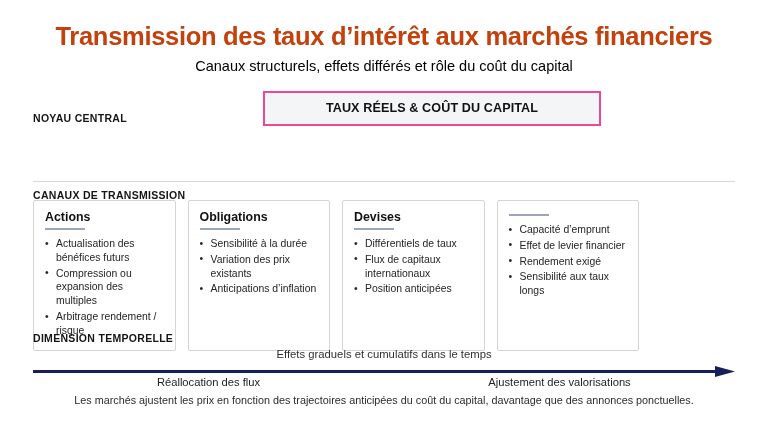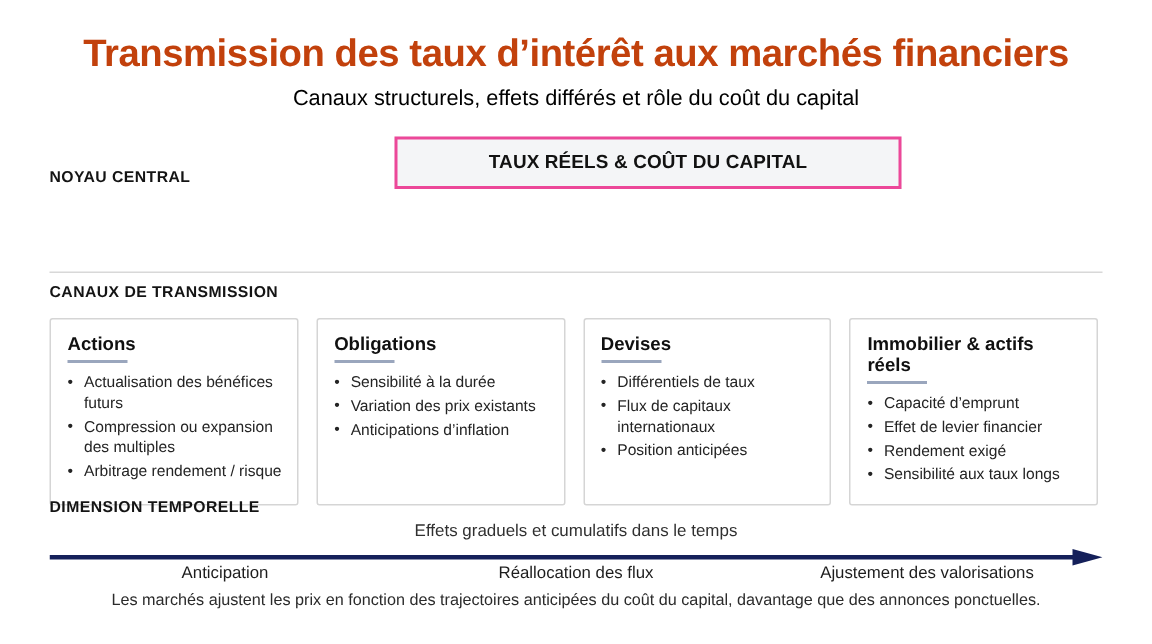--- a/index.html
+++ b/index.html
@@ -96,22 +96,22 @@
 
   
   .channels-tag {
     position: absolute;
     left: 33px;
     top: 189px;
   }
   .cards {
     position: absolute;
     left: 33px;
-    top: 212px;
-    width: 699px;
+    top: 200px;
+    width: 606px;
     display: flex;
     gap: 12px;
   }
   .card {
     flex: 1 1 0;
     box-sizing: border-box;
     border: 1px solid #d5d5d5;
     background: #ffffff;
     border-radius: 2px;
     padding: 9px 10px 10px 11px;
@@ -244,21 +244,20 @@
       <div class="card-title">Devises</div>
       <div class="card-rule"></div>
       <ul class="card-list">
         <li>Différentiels de taux</li>
         <li>Flux de capitaux internationaux</li>
         <li>Position anticipées</li>
       </ul>
     </div>
 
     <div class="card">
-      <div class="card-title">Immobilier &amp; actifs réels</div>
       <div class="card-rule"></div>
       <ul class="card-list">
         <li>Capacité d’emprunt</li>
         <li>Effet de levier financier</li>
         <li>Rendement exigé</li>
         <li>Sensibilité aux taux longs</li>
       </ul>
     </div>
 
   </div>
@@ -267,20 +266,19 @@
   <div class="timeline-caption">Effets graduels et cumulatifs dans le temps</div>
 
   <div class="axis">
     <svg width="702" height="12" viewBox="0 0 702 12" xmlns="http://www.w3.org/2000/svg">
       <line x1="0" y1="5.5" x2="684" y2="5.5" stroke="#15205a" stroke-width="3"></line>
       <polygon points="682,0 702,5.5 682,11" fill="#15205a"></polygon>
     </svg>
   </div>
 
   <div class="timeline-labels">
-    <div>Anticipation</div>
     <div>Réallocation des flux</div>
     <div>Ajustement des valorisations</div>
   </div>
 
   <div class="footnote">Les marchés ajustent les prix en fonction des trajectoires anticipées du coût du capital, davantage que des annonces ponctuelles.</div>
 
 </div>
 
 </body></html>

